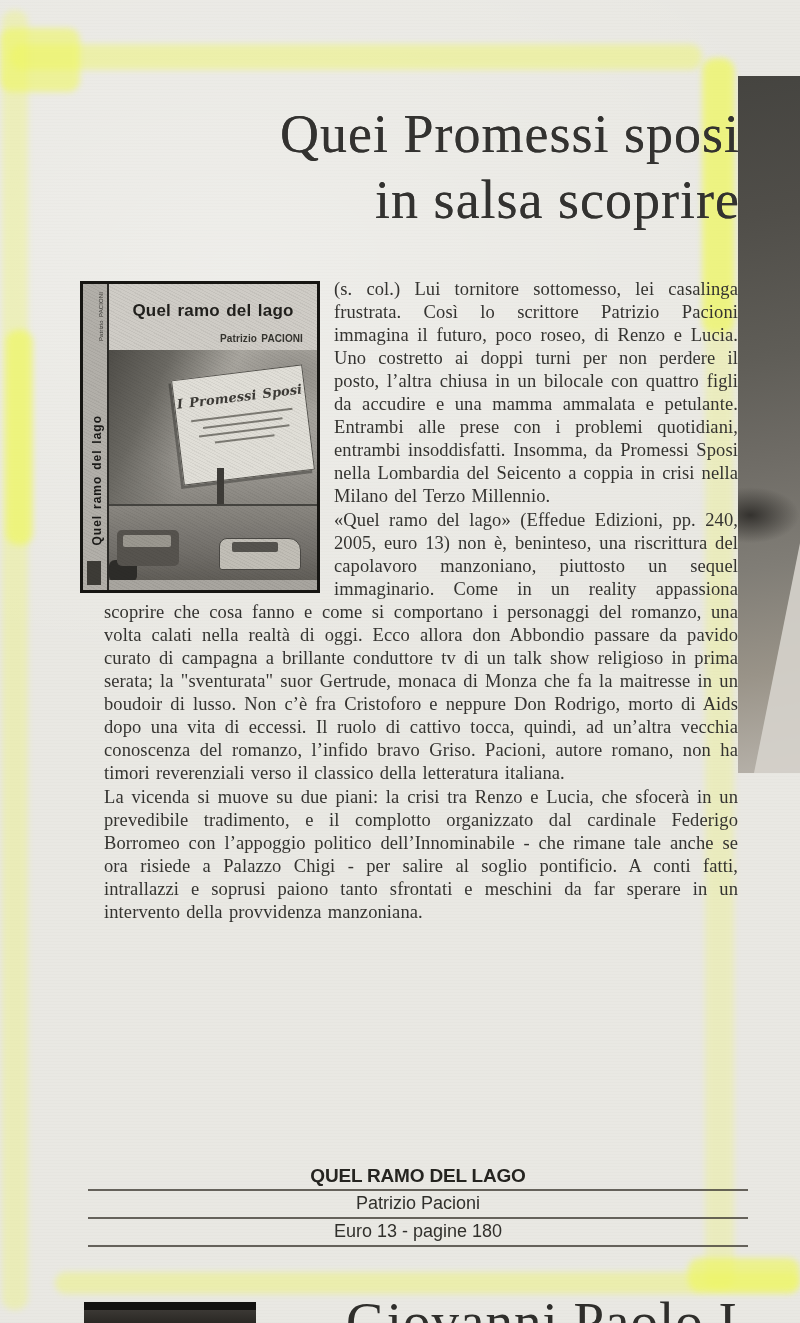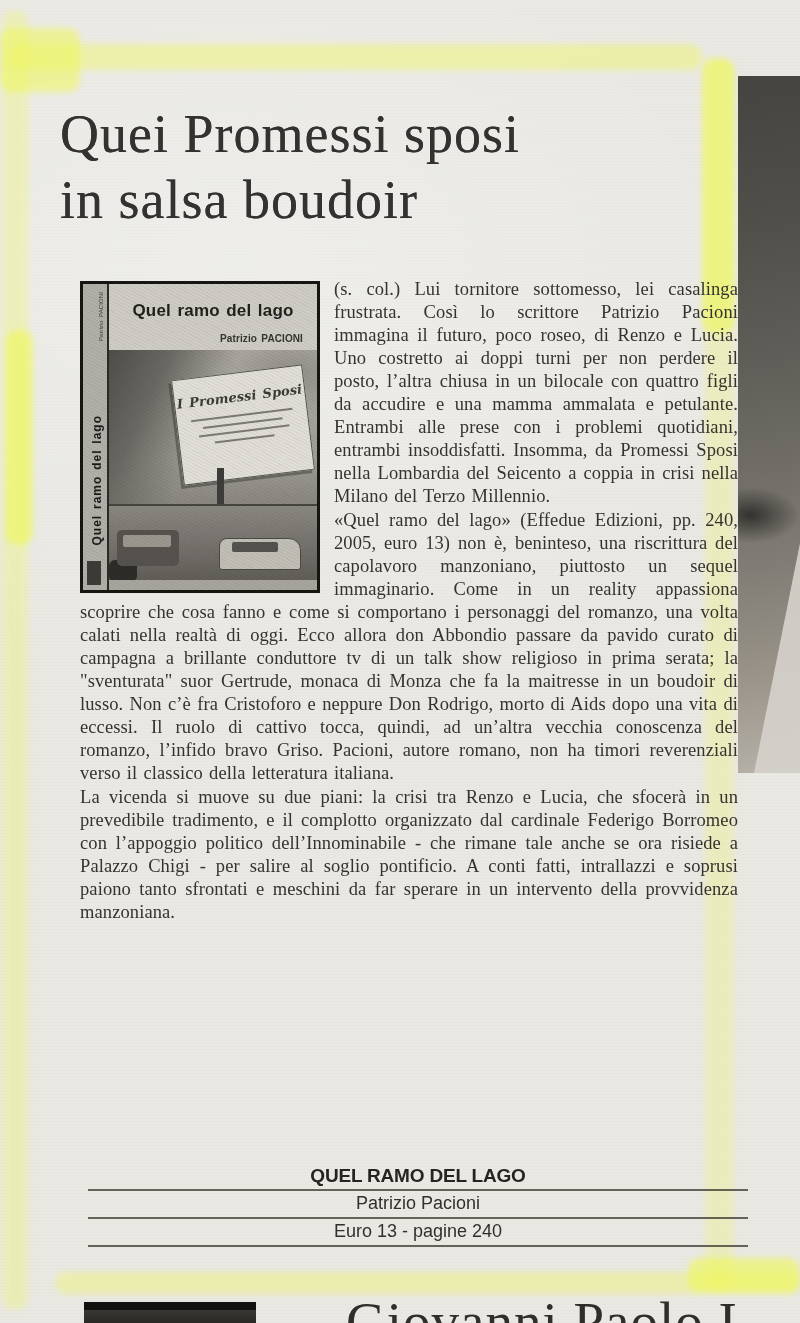--- a/index.html
+++ b/index.html
@@ -39,33 +39,33 @@
   }
   .next-headline{
     position:absolute;left:346px;top:1290px;
     font-family:"Liberation Serif",serif;font-size:55px;font-weight:400;
     color:#2f2e2b;letter-spacing:1px;white-space:nowrap;
   }
 
   
   .headline{
     position:absolute;left:60px;top:102px;width:680px;margin:0;
-    text-align:left;font-family:"Liberation Serif",serif;font-weight:400;
+    text-align:right;font-family:"Liberation Serif",serif;font-weight:400;
     font-size:54px;line-height:1.22;color:#333230;letter-spacing:1px;
     text-shadow:0 0 .6px rgba(40,40,38,.8);
   }
 
   
   .article{
     position:absolute;left:80px;top:278px;width:658px;height:884px;overflow:hidden;
     font-size:18.5px;line-height:23px;color:#343330;text-align:justify;
     letter-spacing:.1px;word-spacing:1.5px;
   }
   .article p{margin:0;}
-  .article p+p{margin-top:1px;}
+  .article p+p{margin-top:1px;margin-left:24px;}
 
   
   .cover{
     float:left;width:240px;height:312px;margin:3px 14px 5px 0;
     border:3px solid #161512;position:relative;background:#c9c6c0;box-sizing:border-box;
   }
   .cover::after{
     content:"";position:absolute;inset:0;pointer-events:none;
     background:repeating-linear-gradient(27deg, rgba(25,25,22,.06) 0 1px, transparent 1px 3px);
   }
@@ -156,21 +156,21 @@
 <div class="hl hl-right-bright"></div>
 <div class="hl hl-bottom"></div>
 <div class="hl hl-bottom-right"></div>
 
 <div class="photo-right"></div>
 <div class="photo-bottom"></div>
 <div class="next-headline">Giovanni Paolo I</div>
 
 <h1 class="headline">
   <span>Quei Promessi sposi</span><br>
-  <span>in salsa boudoir</span>
+  <span>in salsa scoprire</span>
 </h1>
 
 <div class="article">
   <div class="cover">
     <div class="spine">
       <span class="spine-title">Quel ramo del lago</span>
       <span class="spine-author">Patrizio PACIONI</span>
       <span class="spine-logo"></span>
     </div>
     <div class="cover-main">
@@ -194,14 +194,14 @@
     </div>
   </div>
   <p>(s. col.) Lui tornitore sottomesso, lei casalinga frustrata. Così lo scrittore Patrizio Pacioni immagina il futuro, poco roseo, di Renzo e Lucia. Uno costretto ai doppi turni per non perdere il posto, l’altra chiusa in un bilocale con quattro figli da accudire e una mamma ammalata e petulante. Entrambi alle prese con i problemi quotidiani, entrambi insoddisfatti. Insomma, da Promessi Sposi nella Lombardia del Seicento a coppia in crisi nella Milano del Terzo Millennio.</p>
   <p>«Quel ramo del lago» (Effedue Edizioni, pp. 240, 2005, euro 13) non è, beninteso, una riscrittura del capolavoro manzoniano, piuttosto un sequel immaginario. Come in un reality appassiona scoprire che cosa fanno e come si comportano i personaggi del romanzo, una volta calati nella realtà di oggi. Ecco allora don Abbondio passare da pavido curato di campagna a brillante conduttore tv di un talk show religioso in prima serata; la "sventurata" suor Gertrude, monaca di Monza che fa la maitresse in un boudoir di lusso. Non c’è fra Cristoforo e neppure Don Rodrigo, morto di Aids dopo una vita di eccessi. Il ruolo di cattivo tocca, quindi, ad un’altra vecchia conoscenza del romanzo, l’infido bravo Griso. Pacioni, autore romano, non ha timori reverenziali verso il classico della letteratura italiana.</p>
   <p>La vicenda si muove su due piani: la crisi tra Renzo e Lucia, che sfocerà in un prevedibile tradimento, e il complotto organizzato dal cardinale Federigo Borromeo con l’appoggio politico dell’Innominabile - che rimane tale anche se ora risiede a Palazzo Chigi - per salire al soglio pontificio. A conti fatti, intrallazzi e soprusi paiono tanto sfrontati e meschini da far sperare in un intervento della provvidenza manzoniana.</p>
 </div>
 
 <div class="infobox">
   <div class="ib-row ib-title">QUEL RAMO DEL LAGO</div>
   <div class="ib-row">Patrizio Pacioni</div>
-  <div class="ib-row">Euro 13 - pagine 240</div>
+  <div class="ib-row">Euro 13 - pagine 180</div>
 </div>
 
 </body></html>

